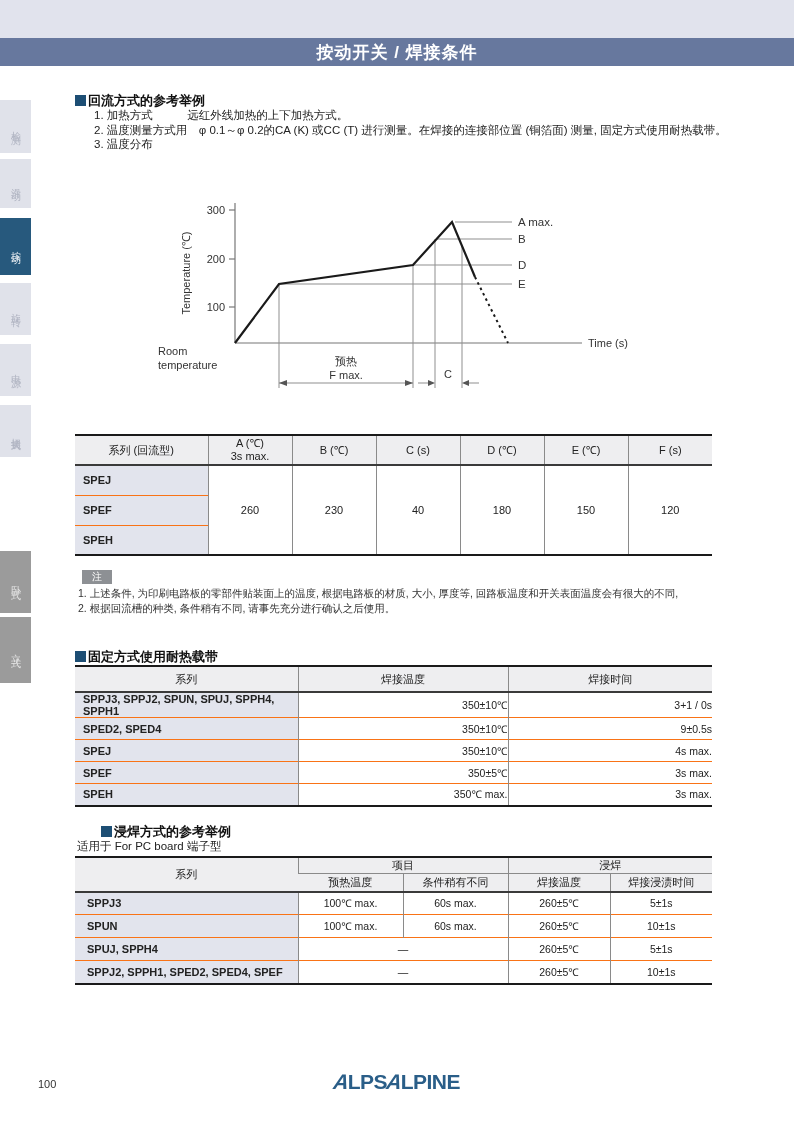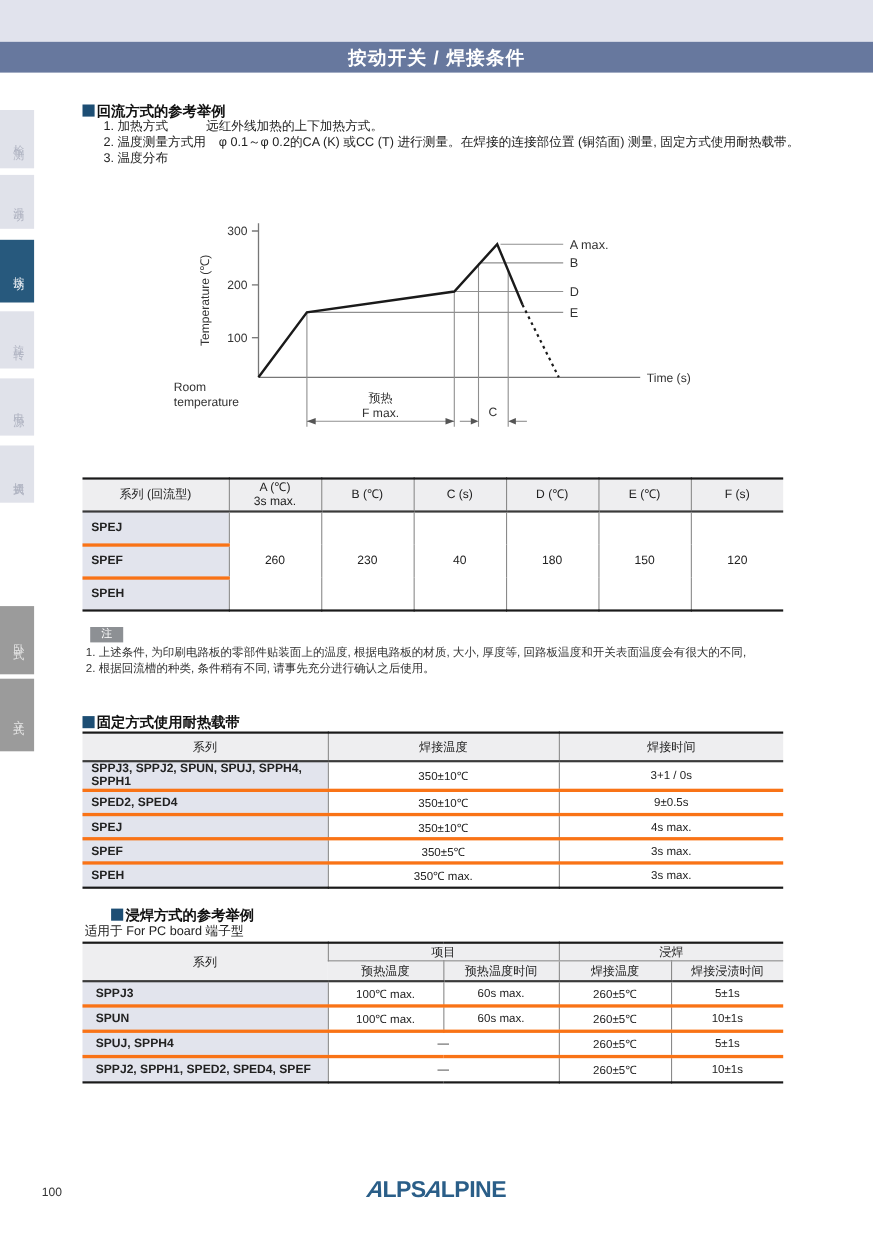--- a/index.html
+++ b/index.html
@@ -35,26 +35,26 @@
   .chart text { fill:#333; font-family:"Liberation Sans", sans-serif; }
 
   table { border-collapse:collapse; table-layout:fixed; }
   .tbl { position:absolute; left:75px; width:637px; border-top:2px solid #1a1a1a;
          border-bottom:2px solid #1a1a1a; }
   .tbl th, .tbl td { font-size:11px; color:#222; text-align:center; vertical-align:middle;
                      border-left:1px solid #8a8a8a; font-weight:normal; }
   .tbl th:first-child, .tbl td:first-child { border-left:none; }
   .tbl thead th { background:#eeeef0; border-bottom:2px solid #3a3a3a; }
   .tbl td.series { background:#e2e4ed; text-align:left; padding-left:8px; font-weight:bold; }
-  .tbl tbody tr { border-bottom:3px solid #f97316; }
+  .tbl tbody tr { border-bottom:1px solid #f97316; }
   .tbl tbody tr:last-child { border-bottom:none; }
   .t-reflow thead th { height:30px; line-height:13px; }
   .t-reflow td { height:30px; }
   .t-hand thead th { height:26px; }
-  .t-hand td { height:22px; font-size:10.5px; }
+  .t-hand td { height:22px; font-size:10.5px;text-align:right; }
   .t-hand td.series { font-size:11px; }
   .t-dip th.g { height:16px; border-bottom:1px solid #8a8a8a !important; }
   .t-dip th.s { height:18px; }
   .t-dip th.corner { border-bottom:2px solid #3a3a3a; }
   .t-dip td { height:23px; font-size:10.5px; }
   .t-dip td.series { font-size:11px;padding-left:12px; }
 
   .note-badge { position:absolute; left:82px; top:570px; width:30px; height:14px; background:#8d9094;
                 color:#fff; font-size:10px; text-align:center; line-height:14px; }
   .note-lines { position:absolute; left:78px; top:586px; font-size:10.5px; color:#333; line-height:14.5px; }
@@ -265,21 +265,21 @@
         <col style="width:102px">
       </colgroup>
     <thead>
       <tr>
         <th rowspan="2" class="corner">系列</th>
         <th colspan="2" class="g">项目</th>
         <th colspan="2" class="g">浸焊</th>
       </tr>
       <tr>
         <th class="s">预热温度</th>
-        <th class="s">预热温度时间</th>
+        <th class="s">条件稍有不同</th>
         <th class="s">焊接温度</th>
         <th class="s">焊接浸渍时间</th>
       </tr>
     </thead>
     <tbody>
       <tr>
         <td class="series">SPPJ3</td>
         <td>100℃ max.</td>
         <td>60s max.</td>
         <td>260±5℃</td>

